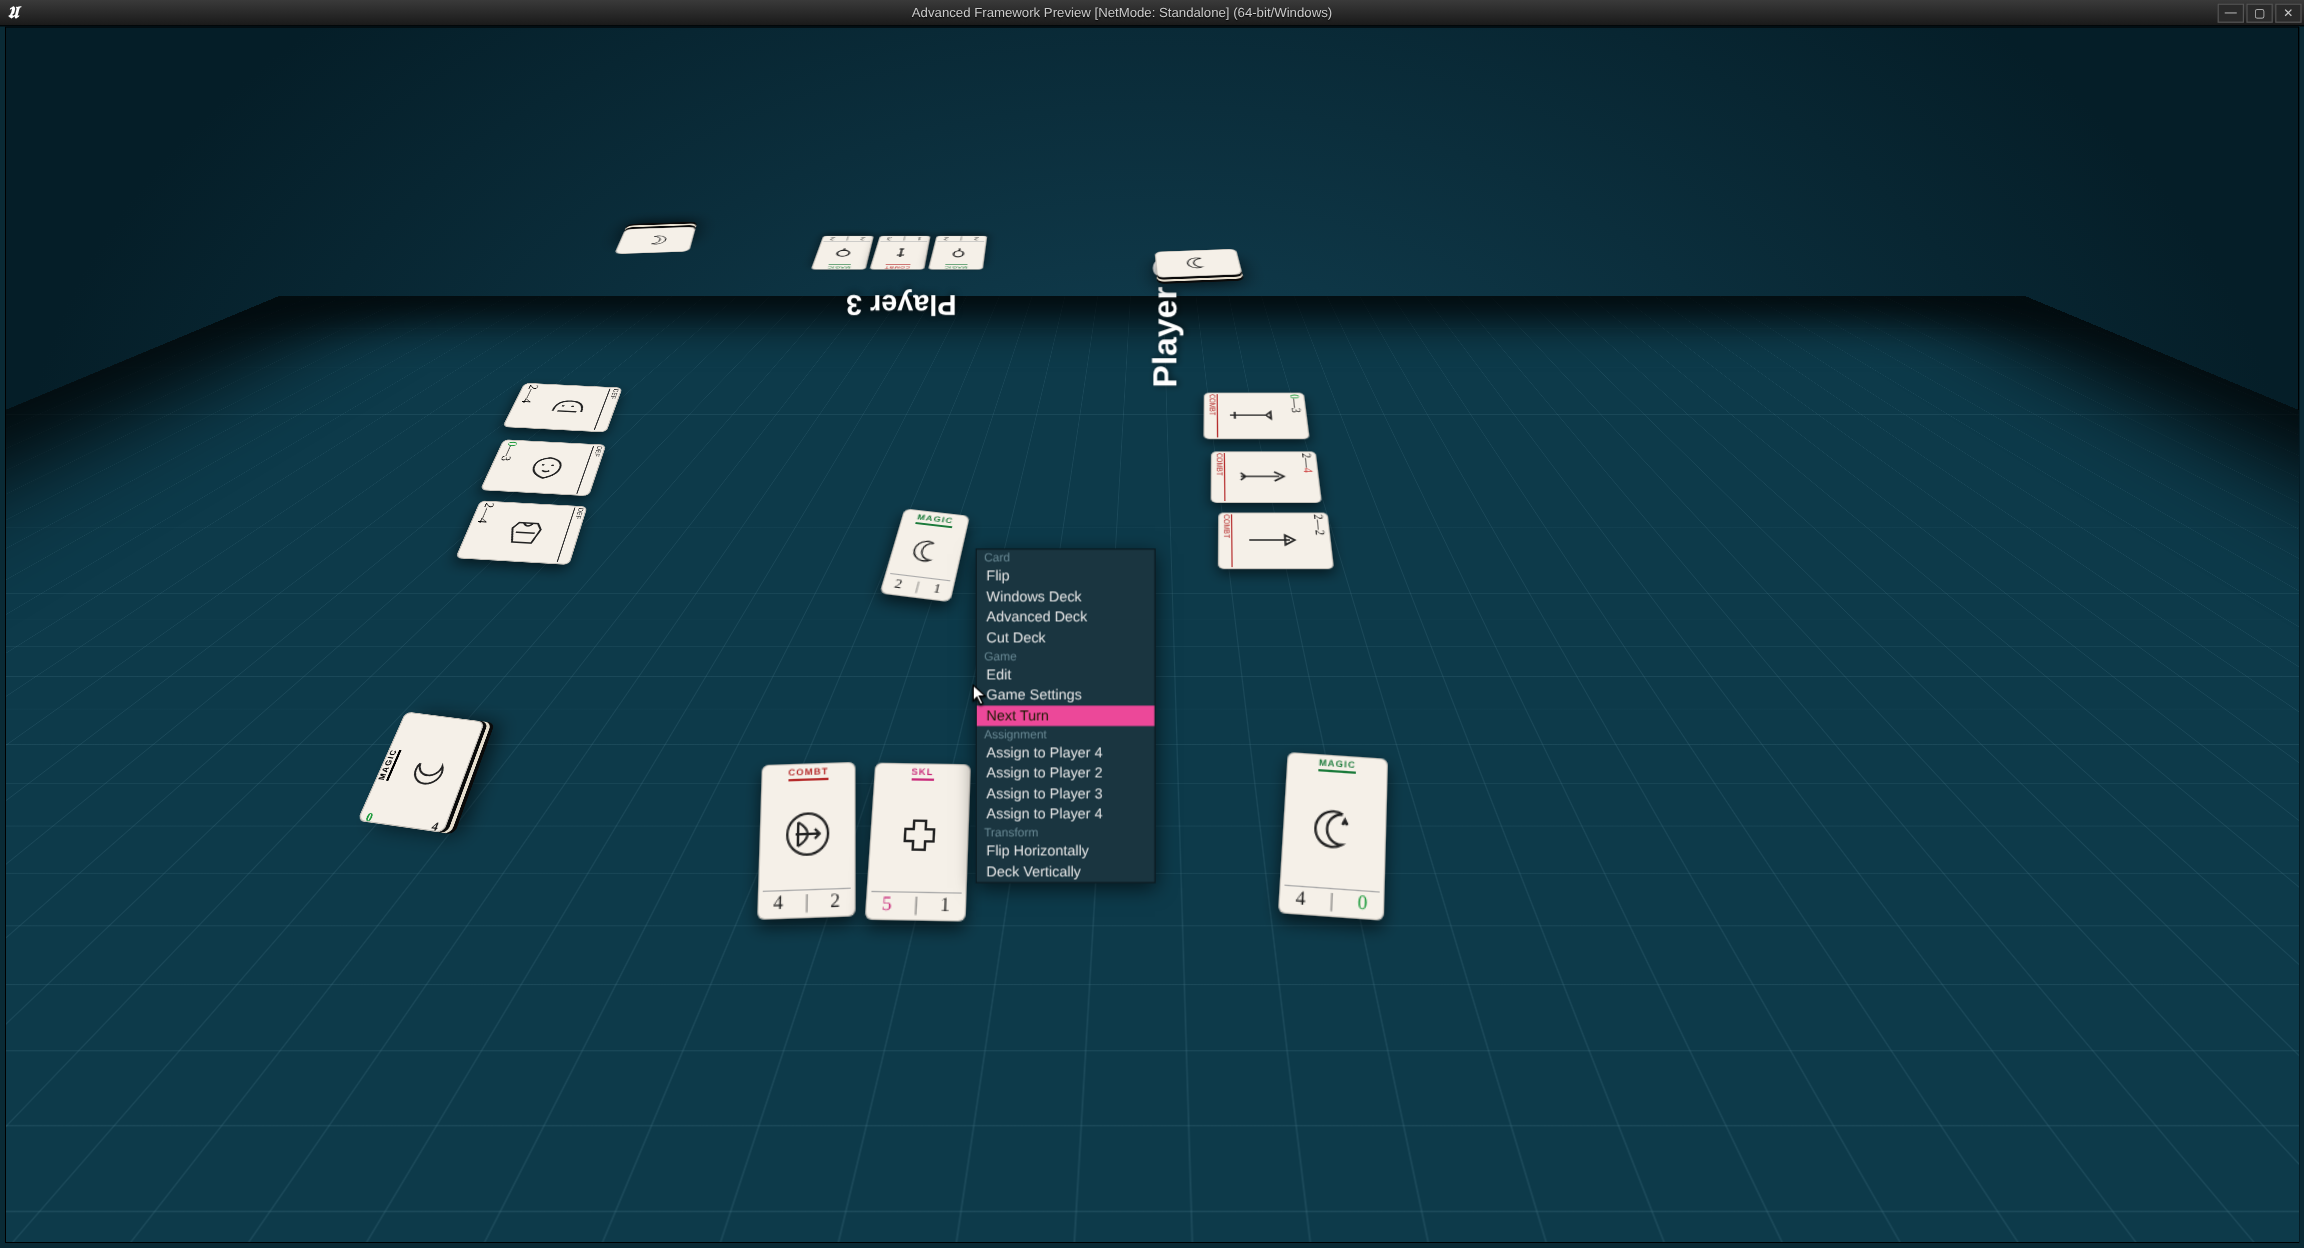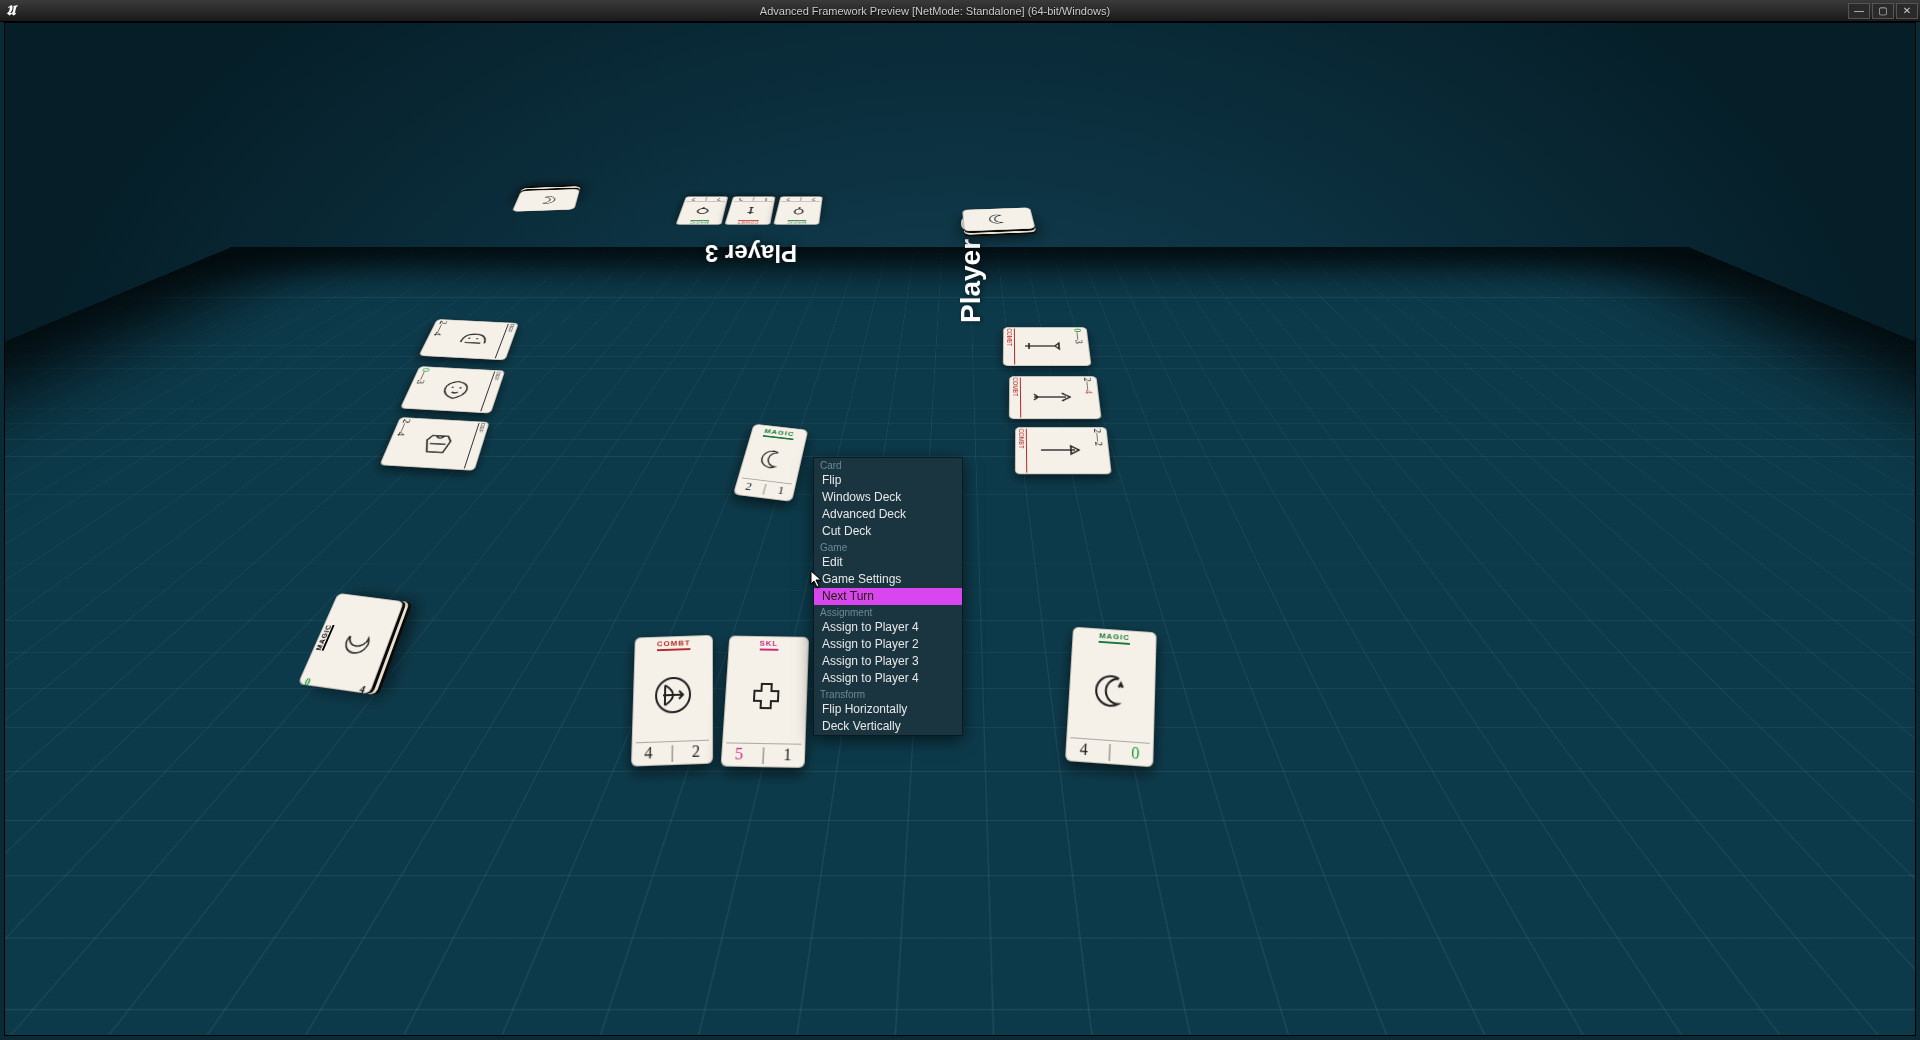--- a/index.html
+++ b/index.html
@@ -190,21 +190,21 @@
   font-size: 10px;
   color: #6a8a95;
   padding: 2px 6px 1px;
 }
 .ctxmenu .item {
   padding: 1px 8px;
   cursor: pointer;
   line-height: 15px;
 }
 .ctxmenu .item.highlight {
-  background: #d946ef;
+  background: #ec4899;
   color: #1a1a00;
 }
 
 .cursor {
   position: absolute;
   width: 14px; height: 18px;
   z-index: 600;
 }
 .cursor svg { filter: drop-shadow(0 1px 1px rgba(0,0,0,0.8)); }
 

